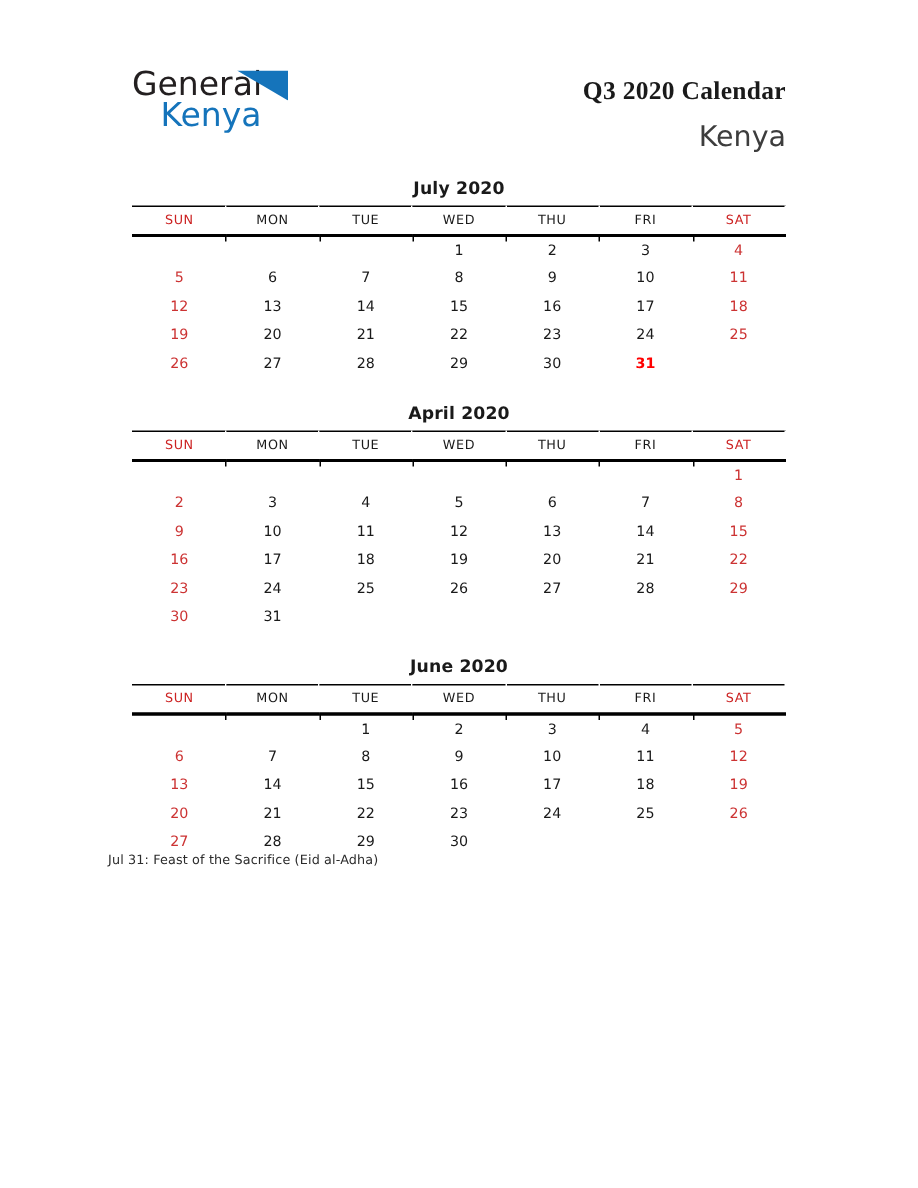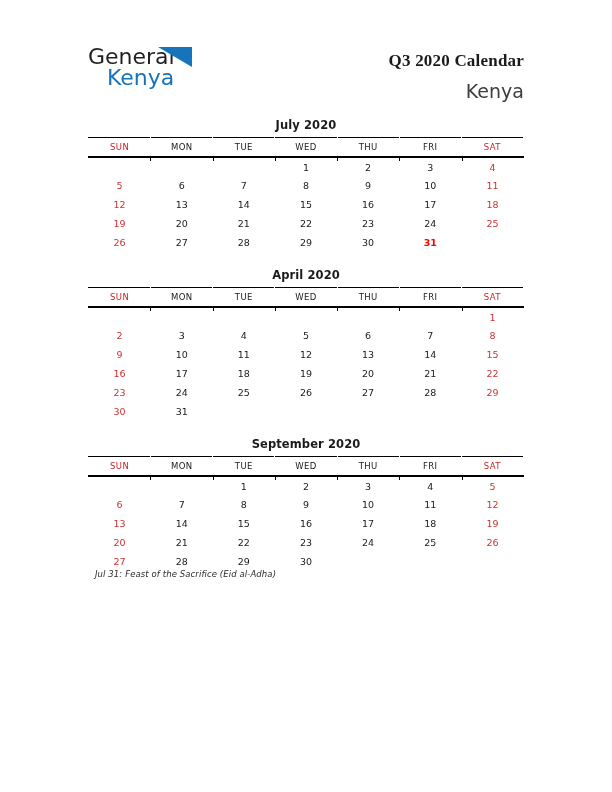--- a/index.html
+++ b/index.html
@@ -150,24 +150,23 @@
     position: absolute;
     top: -4px;
     width: 1px;
     height: 4px;
     background: #000000;
   }
 
   
   .notes {
     position: absolute;
-    left: 95px;
+    left: 72px;
     top: 568px;
     width: 436px;
-    font-style: italic;
   }
   .note-line {
     font-family: "DejaVu Sans", sans-serif;
     font-size: 8.5px;
     color: #2b2b2b;
     line-height: 13px;
     letter-spacing: 0.1px;
   }
 </style>
 </head>
@@ -338,21 +337,21 @@
       <div class="tickrow">
         <div class="tick" style="left: 62px; top: -114.5px;"></div>
         <div class="tick" style="left: 125px; top: -114.5px;"></div>
         <div class="tick" style="left: 187px; top: -114.5px;"></div>
         <div class="tick" style="left: 249px; top: -114.5px;"></div>
         <div class="tick" style="left: 311px; top: -114.5px;"></div>
         <div class="tick" style="left: 374px; top: -114.5px;"></div>
       </div>
     </div>
     <div class="month-block">
-      <div class="month-name">September 2020</div>
+      <div class="month-name">June 2020</div>
       <table class="cal">
         <thead>
           <tr>
             <th class="we">SUN</th>
             <th>MON</th>
             <th>TUE</th>
             <th>WED</th>
             <th>THU</th>
             <th>FRI</th>
             <th class="we">SAT</th>

